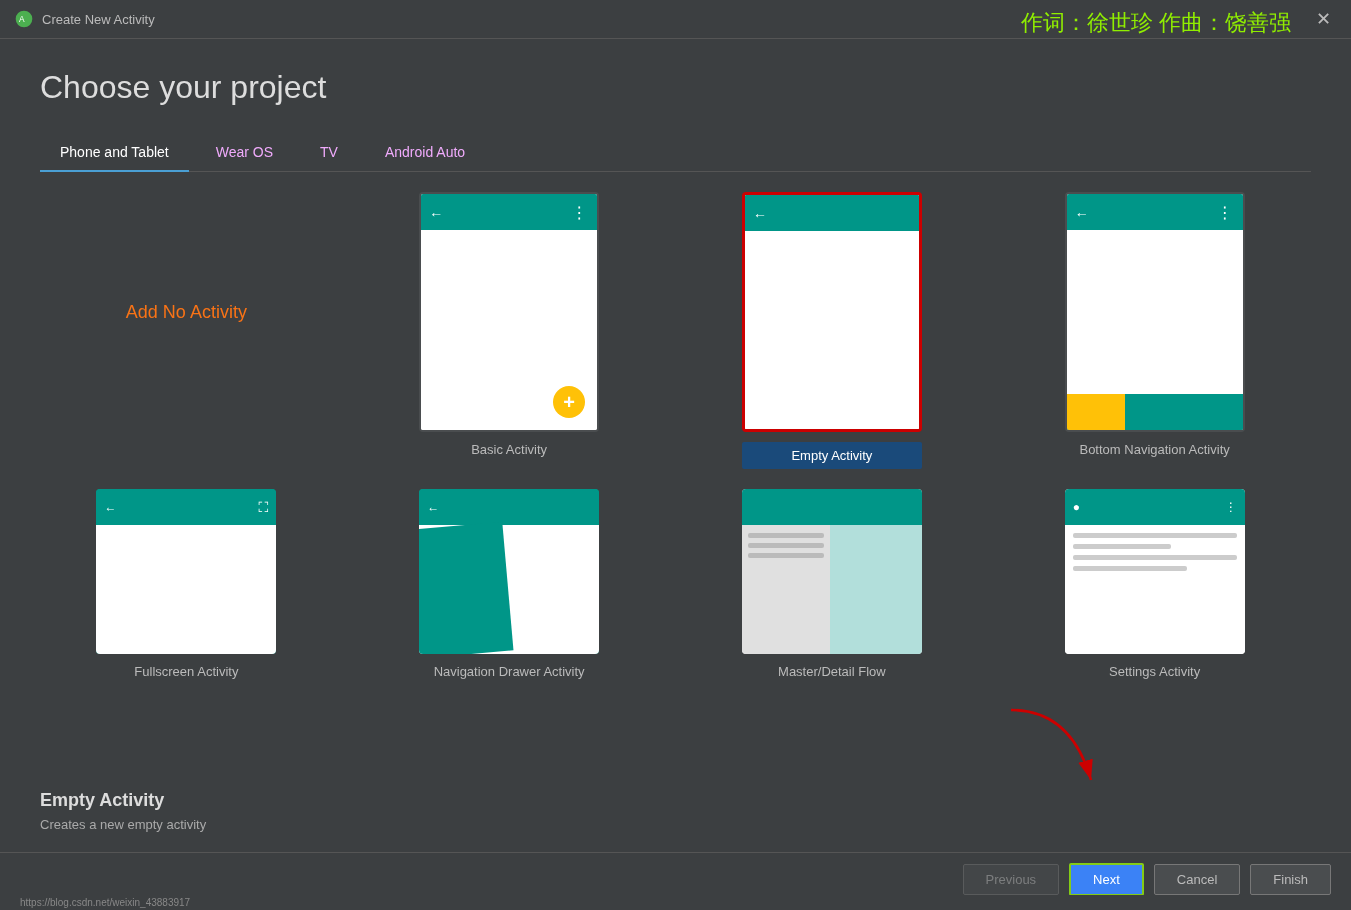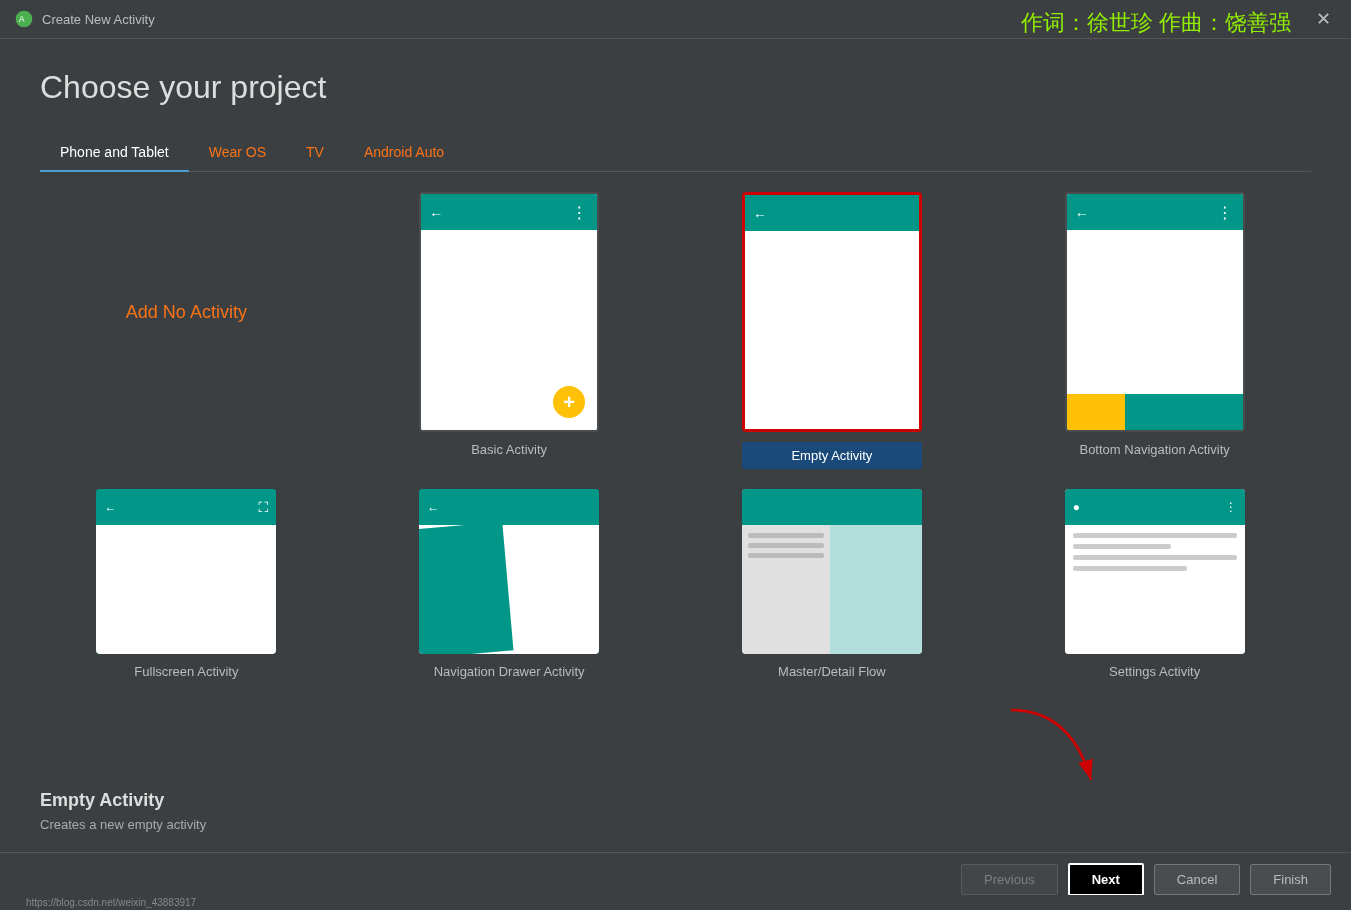--- a/index.html
+++ b/index.html
@@ -80,30 +80,30 @@
 
     .page-title {
       font-size: 32px;
       color: #ddd;
       font-weight: 300;
       margin-bottom: 28px;
     }
 
     .tabs {
       display: flex;
-      gap: 0;
+      gap: 7px;
       border-bottom: 1px solid #555;
       margin-bottom: 0;
       flex-shrink: 0;
     }
 
     .tab {
       padding: 10px 20px;
       font-size: 14px;
-      color: #f97316;
+      color: #f0abfc;
       cursor: pointer;
       border-bottom: 2px solid transparent;
       margin-bottom: -1px;
     }
 
     .tab.active {
       color: #fff;
       border-bottom: 2px solid #4a9fd4;
     }
 
@@ -286,41 +286,40 @@
       padding: 7px 22px;
       font-size: 13px;
       border-radius: 2px;
       border: 1px solid #777;
       background: #4a4d4f;
       color: #bbb;
       cursor: pointer;
     }
 
     .footer-btn.primary {
-      background: #000000;
-      border: 2px solid #ffffff;
+      background: #3b82f6;
+      border: 2px solid #84cc16;
       color: #fff;
-      font-weight: bold;
+      font-weight: normal;
     }
 
     .footer-btn:disabled {
       opacity: 0.5;
       cursor: default;
     }
 
     .url-bar {
       position: absolute;
       bottom: 0;
       right: 0;
       left: 0;
       font-size: 10px;
       color: #888;
       padding: 2px 20px;
       background: #3c3f41;
-      margin-left: 6px;
     }
   </style>
 </head>
 <body>
 
 <div class="dialog">
 
   <div class="title-bar">
     <div class="title-bar-left">
       <svg class="android-icon" viewBox="0 0 24 24" fill="none">

